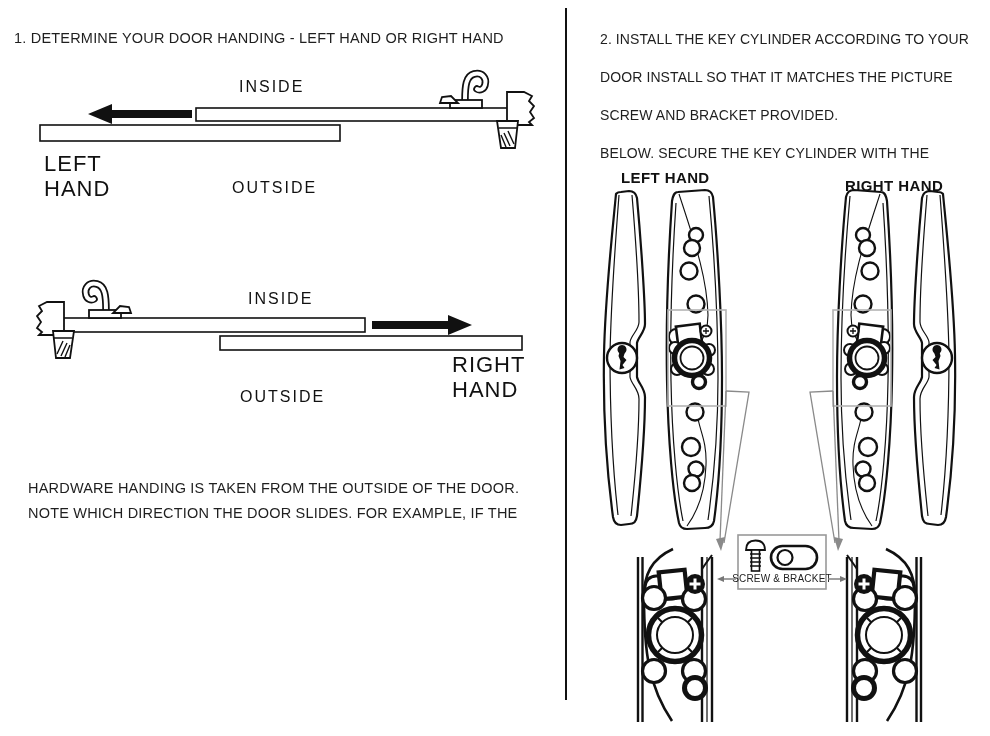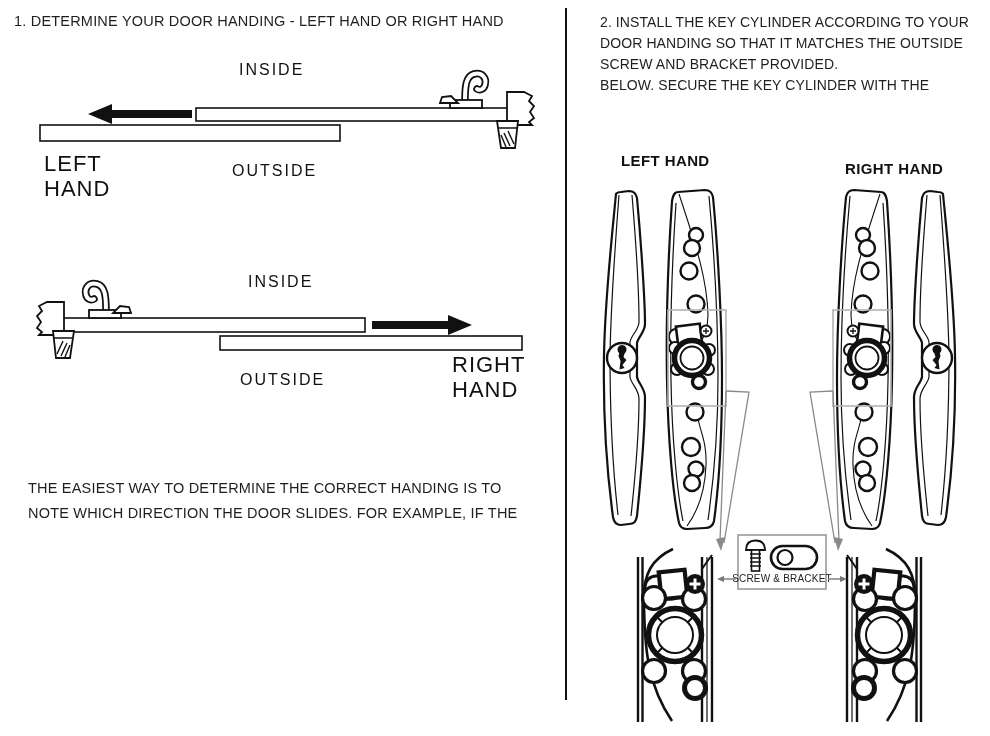--- a/index.html
+++ b/index.html
@@ -1,21 +1,21 @@
 <!DOCTYPE html>
 <html><head>
 <meta charset="utf-8">
 <style>
   html,body{margin:0;padding:0;background:#e8e8e8;}
   #sheet{
     position:relative;width:990px;height:736px;background:#ffffff;
     font-family:"Liberation Sans", sans-serif;color:#1a1a1a;overflow:hidden;
   }
   .abs{position:absolute;}
-  .nowrap{white-space:nowrap;}
+  .nowrap{white-space:nowrap;margin-top:17px;}
   .step-heading{font-size:14.5px;letter-spacing:.2px;color:#1f1f1f;}
   .step2-line{font-size:14px;line-height:21px;letter-spacing:.1px;color:#1f1f1f;}
   .diagram-label{font-size:16px;letter-spacing:2px;color:#111;}
   .corner-label{font-size:22px;letter-spacing:1px;line-height:25px;color:#111;}
   .note-line{font-size:14.5px;line-height:25px;letter-spacing:.2px;color:#1f1f1f;white-space:nowrap;}
   .hand-label{font-size:15px;font-weight:600;letter-spacing:.4px;color:#111;}
   .divider{width:2px;background:#111;}
   svg{display:block;}
   svg .ink{stroke:#111;fill:none;}
   svg .outlined{fill:#ffffff;stroke:#111;}
@@ -75,30 +75,30 @@
       <use href="#latch-end" xlink:href="#latch-end" transform="translate(33,50) scale(-1,1)"></use>
     </svg>
 
     <div class="abs diagram-label nowrap" style="left:240px;top:371px;">OUTSIDE</div>
     <div class="abs corner-label" style="left:452px;top:352px;">
       <div>RIGHT</div>
       <div>HAND</div>
     </div>
 
     <div class="abs" style="left:28px;top:476px;width:538px;">
-      <div class="note-line">THE EASIEST WAY TO DETERMINE THE CORRECT HANDING IS TO</div>
+      <div class="note-line">HARDWARE HANDING IS TAKEN FROM THE OUTSIDE OF THE DOOR.</div>
       <div class="note-line">NOTE WHICH DIRECTION THE DOOR SLIDES. FOR EXAMPLE, IF THE</div>
     </div>
   </div>
 
   <div>
 
     <div class="abs" style="left:600px;top:12px;">
       <div class="step2-line nowrap">2. INSTALL THE KEY CYLINDER ACCORDING TO YOUR</div>
-      <div class="step2-line nowrap">DOOR HANDING SO THAT IT MATCHES THE OUTSIDE</div>
+      <div class="step2-line nowrap">DOOR INSTALL SO THAT IT MATCHES THE PICTURE</div>
       <div class="step2-line nowrap">SCREW AND BRACKET PROVIDED.</div>
       <div class="step2-line nowrap">BELOW. SECURE THE KEY CYLINDER WITH THE</div>
     </div>
 
     <div class="abs hand-label nowrap" style="left:621px;top:152px;">LEFT HAND</div>
     <div class="abs hand-label nowrap" style="left:845px;top:160px;text-align:center;">RIGHT HAND</div>
 
     <svg class="abs" style="left:575px;top:185px;" width="400" height="545" viewBox="0 0 400 545">
 
       <g id="pair-left">

